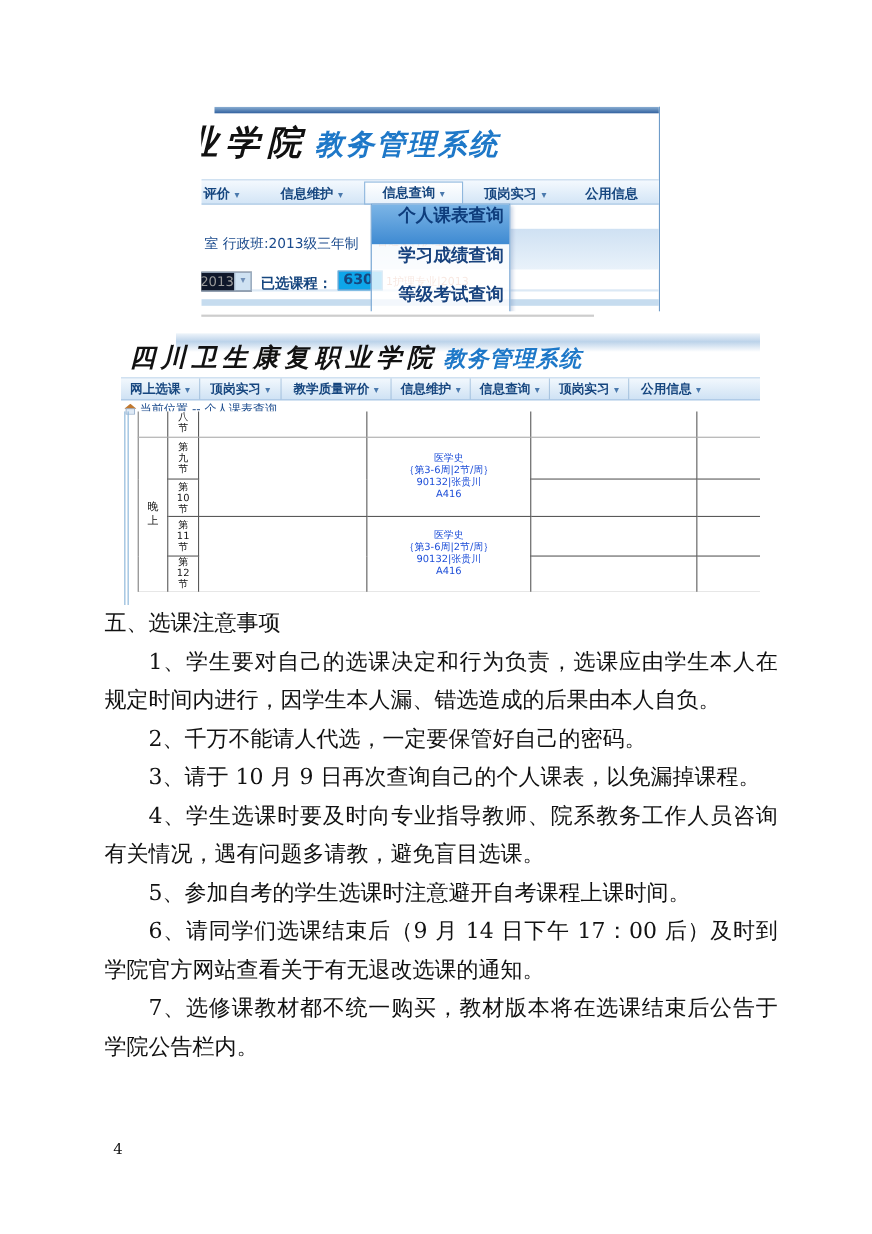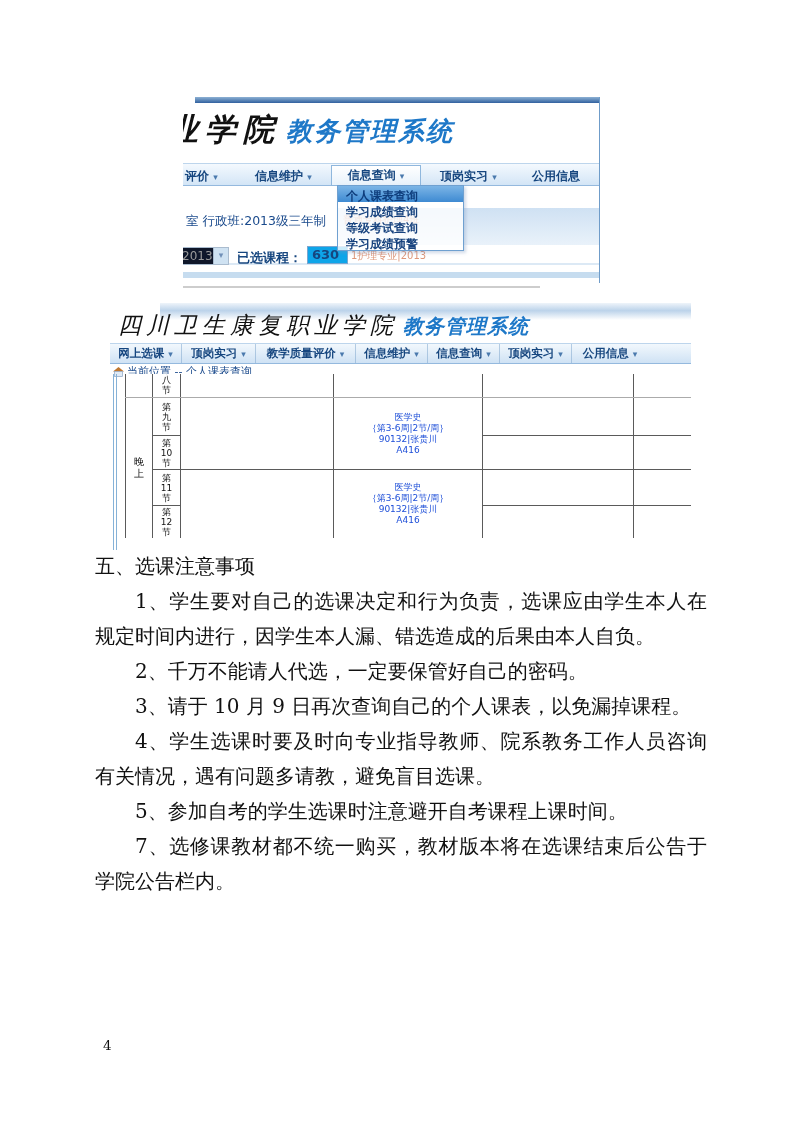--- a/index.html
+++ b/index.html
@@ -40,33 +40,33 @@
   .s1-courselabel { position:absolute; left:54px; top:152px; font-size:13px; font-weight:bold;
                     color:#16467f; z-index:2; }
   .s1-input { position:absolute; left:124px; top:149px; width:41px; height:18px;
               background:#0ea5e9; border:1px solid #7aa6d0; font-size:13px; font-weight:bold;
               color:#16467f; padding-left:4px; line-height:16px; z-index:2; }
   .s1-line { position:absolute; left:0; right:0; top:166px; height:2px; background:#dce9f5; }
   .s1-strip { position:absolute; left:0; right:0; top:175px; height:6px; background:#c6dcef; }
   .s1-dd { position:absolute; left:154px; top:88px; width:127px;
            background:rgba(255,255,255,.78); border:1px solid #6fa0d0;
            box-shadow:2px 2px 3px rgba(120,150,190,.35); z-index:5; }
-  .s1-dd .item { height:16px; line-height:20px; padding-left:8px; font-size:12px;
+  .s1-dd .item { height:36px; line-height:20px; padding-left:24px; font-size:16px;
                  font-weight:bold; color:#17427e; white-space:nowrap; cursor:default; }
   .s1-dd .sel { background:linear-gradient(#7cb5e6,#3e8ad2); color:#0e3d7c; }
   .shot1-underline { position:absolute; left:183px; top:286px; width:357px; height:2px;
                      background:#cdcdcd; }
 
   
   .shot2 { position:absolute; left:110px; top:290px; width:581px; height:260px;
            background:#fff; overflow:hidden; }
   .s2-grad { position:absolute; left:50px; right:0; top:13px; height:17px;
              background:linear-gradient(#eef4fa,#bcd3ea 45%,#ffffff); }
   .s2-title { position:absolute; left:8px; top:20px; white-space:nowrap; }
-  .s2-school { font-family:"DejaVu Serif", serif; font-size:23px; font-weight:normal;
+  .s2-school { font-family:"DejaVu Serif", serif; font-size:23px; font-weight:bold;
                font-style:italic; color:#111; letter-spacing:5px; }
   .s2-system { font-family:"DejaVu Serif", serif; font-size:20px; font-weight:bold;
                font-style:italic; color:#1e78c8; letter-spacing:1px; }
   .s2-menubar { position:absolute; left:0; right:0; top:53px; height:21px; display:flex;
                 background:linear-gradient(#f2f8fd,#cfe2f4);
                 border-top:1px solid #bdd5ec; border-bottom:1px solid #94b9de; }
   .s2-mi { flex:none; text-align:center; font-size:11.5px; font-weight:bold; color:#16467f;
            line-height:19px; border-right:1px solid rgba(130,168,206,.55);
            white-space:nowrap; cursor:default; }
   .s2-crumb { position:absolute; left:3px; top:74px; font-size:11px; color:#1a4a8c;
@@ -236,16 +236,17 @@
   </div>
 </div>
 
 <div class="notes">
   <p>五、选课注意事项</p>
   <p class="indent">1、学生要对自己的选课决定和行为负责，选课应由学生本人在规定时间内进行，因学生本人漏、错选造成的后果由本人自负。</p>
   <p class="indent">2、千万不能请人代选，一定要保管好自己的密码。</p>
   <p class="indent">3、请于 10 月 9 日再次查询自己的个人课表，以免漏掉课程。</p>
   <p class="indent">4、学生选课时要及时向专业指导教师、院系教务工作人员咨询有关情况，遇有问题多请教，避免盲目选课。</p>
   <p class="indent">5、参加自考的学生选课时注意避开自考课程上课时间。</p>
+  <p class="indent">6、请同学们选课结束后（9 月 14 日下午 17：00 后）及时到学院官方网站查看关于有无退改选课的通知。</p>
   <p class="indent">7、选修课教材都不统一购买，教材版本将在选课结束后公告于学院公告栏内。</p>
 </div>
 
 <div class="pagenum">4</div>
 
 </body></html>

